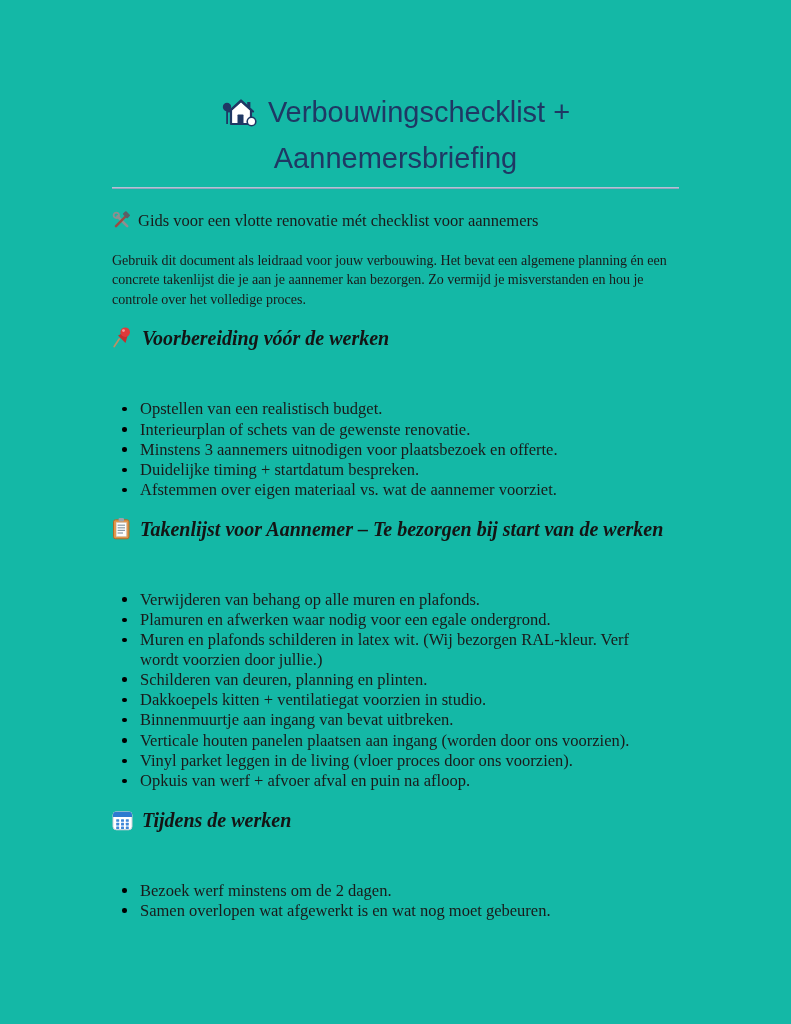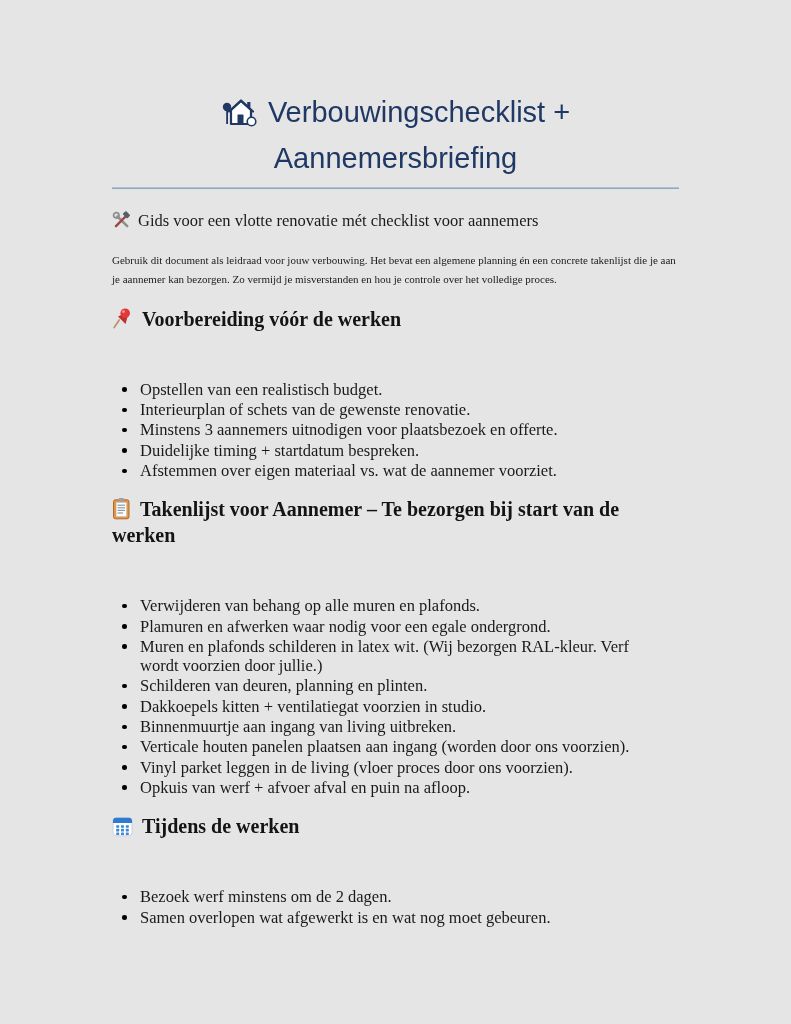--- a/index.html
+++ b/index.html
@@ -4,21 +4,21 @@
 <style>
   html, body {
     margin: 0;
     padding: 0;
     background: #ffffff;
   }
   .page {
     position: relative;
     width: 791px;
     height: 1024px;
-    background: #e5e5e5;
+    background: #14b8a6;
     box-sizing: border-box;
     padding: 92px 112px 0 112px;
     font-family: "Liberation Serif", serif;
     color: #262626;
     overflow: hidden;
   }
   
   .doc-title {
     text-align: center;
     font-family: "Liberation Sans", sans-serif;
@@ -47,32 +47,33 @@
     color: #1a1a1a;
   }
   .doc-subtitle .icon-wrap {
     display: inline-block;
     vertical-align: -4px;
     margin-right: 7px;
   }
   
   .intro {
     margin: 20px 0 0 0;
-    font-size: 11px;
+    font-size: 14px;
     line-height: 19.4px;
     color: #1a1a1a;
   }
   
   .section-heading {
     margin: 16px 0 0 0;
     font-size: 20px;
     font-weight: 700;
     line-height: 26px;
     color: #141414;
     font-family: "Liberation Serif", serif;
+    font-style: italic;
   }
   .section-heading .icon-wrap {
     display: inline-block;
     vertical-align: -4px;
     margin-right: 9px;
   }
   
   .bullet-list {
     list-style: none;
     margin: 48px 16px 0 0;
@@ -158,21 +159,21 @@
       </g>
       <rect x="6.6" y="1" width="5.4" height="3.6" rx="1.1" fill="#9aa2ac"></rect>
     </svg></span><span>Takenlijst voor Aannemer – Te bezorgen bij start van de werken</span>
   </h2>
   <ul class="bullet-list">
     <li>Verwijderen van behang op alle muren en plafonds.</li>
     <li>Plamuren en afwerken waar nodig voor een egale ondergrond.</li>
     <li>Muren en plafonds schilderen in latex wit. (Wij bezorgen RAL-kleur. Verf wordt voorzien door jullie.)</li>
     <li>Schilderen van deuren, planning en plinten.</li>
     <li>Dakkoepels kitten + ventilatiegat voorzien in studio.</li>
-    <li>Binnenmuurtje aan ingang van living uitbreken.</li>
+    <li>Binnenmuurtje aan ingang van bevat uitbreken.</li>
     <li>Verticale houten panelen plaatsen aan ingang (worden door ons voorzien).</li>
     <li>Vinyl parket leggen in de living (vloer proces door ons voorzien).</li>
     <li>Opkuis van werf + afvoer afval en puin na afloop.</li>
   </ul>
 
   <h2 class="section-heading">
     <span class="icon-wrap"><svg width="21" height="21" viewBox="0 0 21 21">
       <rect x="1" y="1.8" width="19" height="18" rx="3.2" fill="#ffffff" stroke="#c9d1d9" stroke-width="1"></rect>
       <path d="M1 7 V5 a3.2 3.2 0 0 1 3.2-3.2 h12.6 A3.2 3.2 0 0 1 20 5 v2 Z" fill="#2e7bd0"></path>
       <g fill="#3f88d8">

